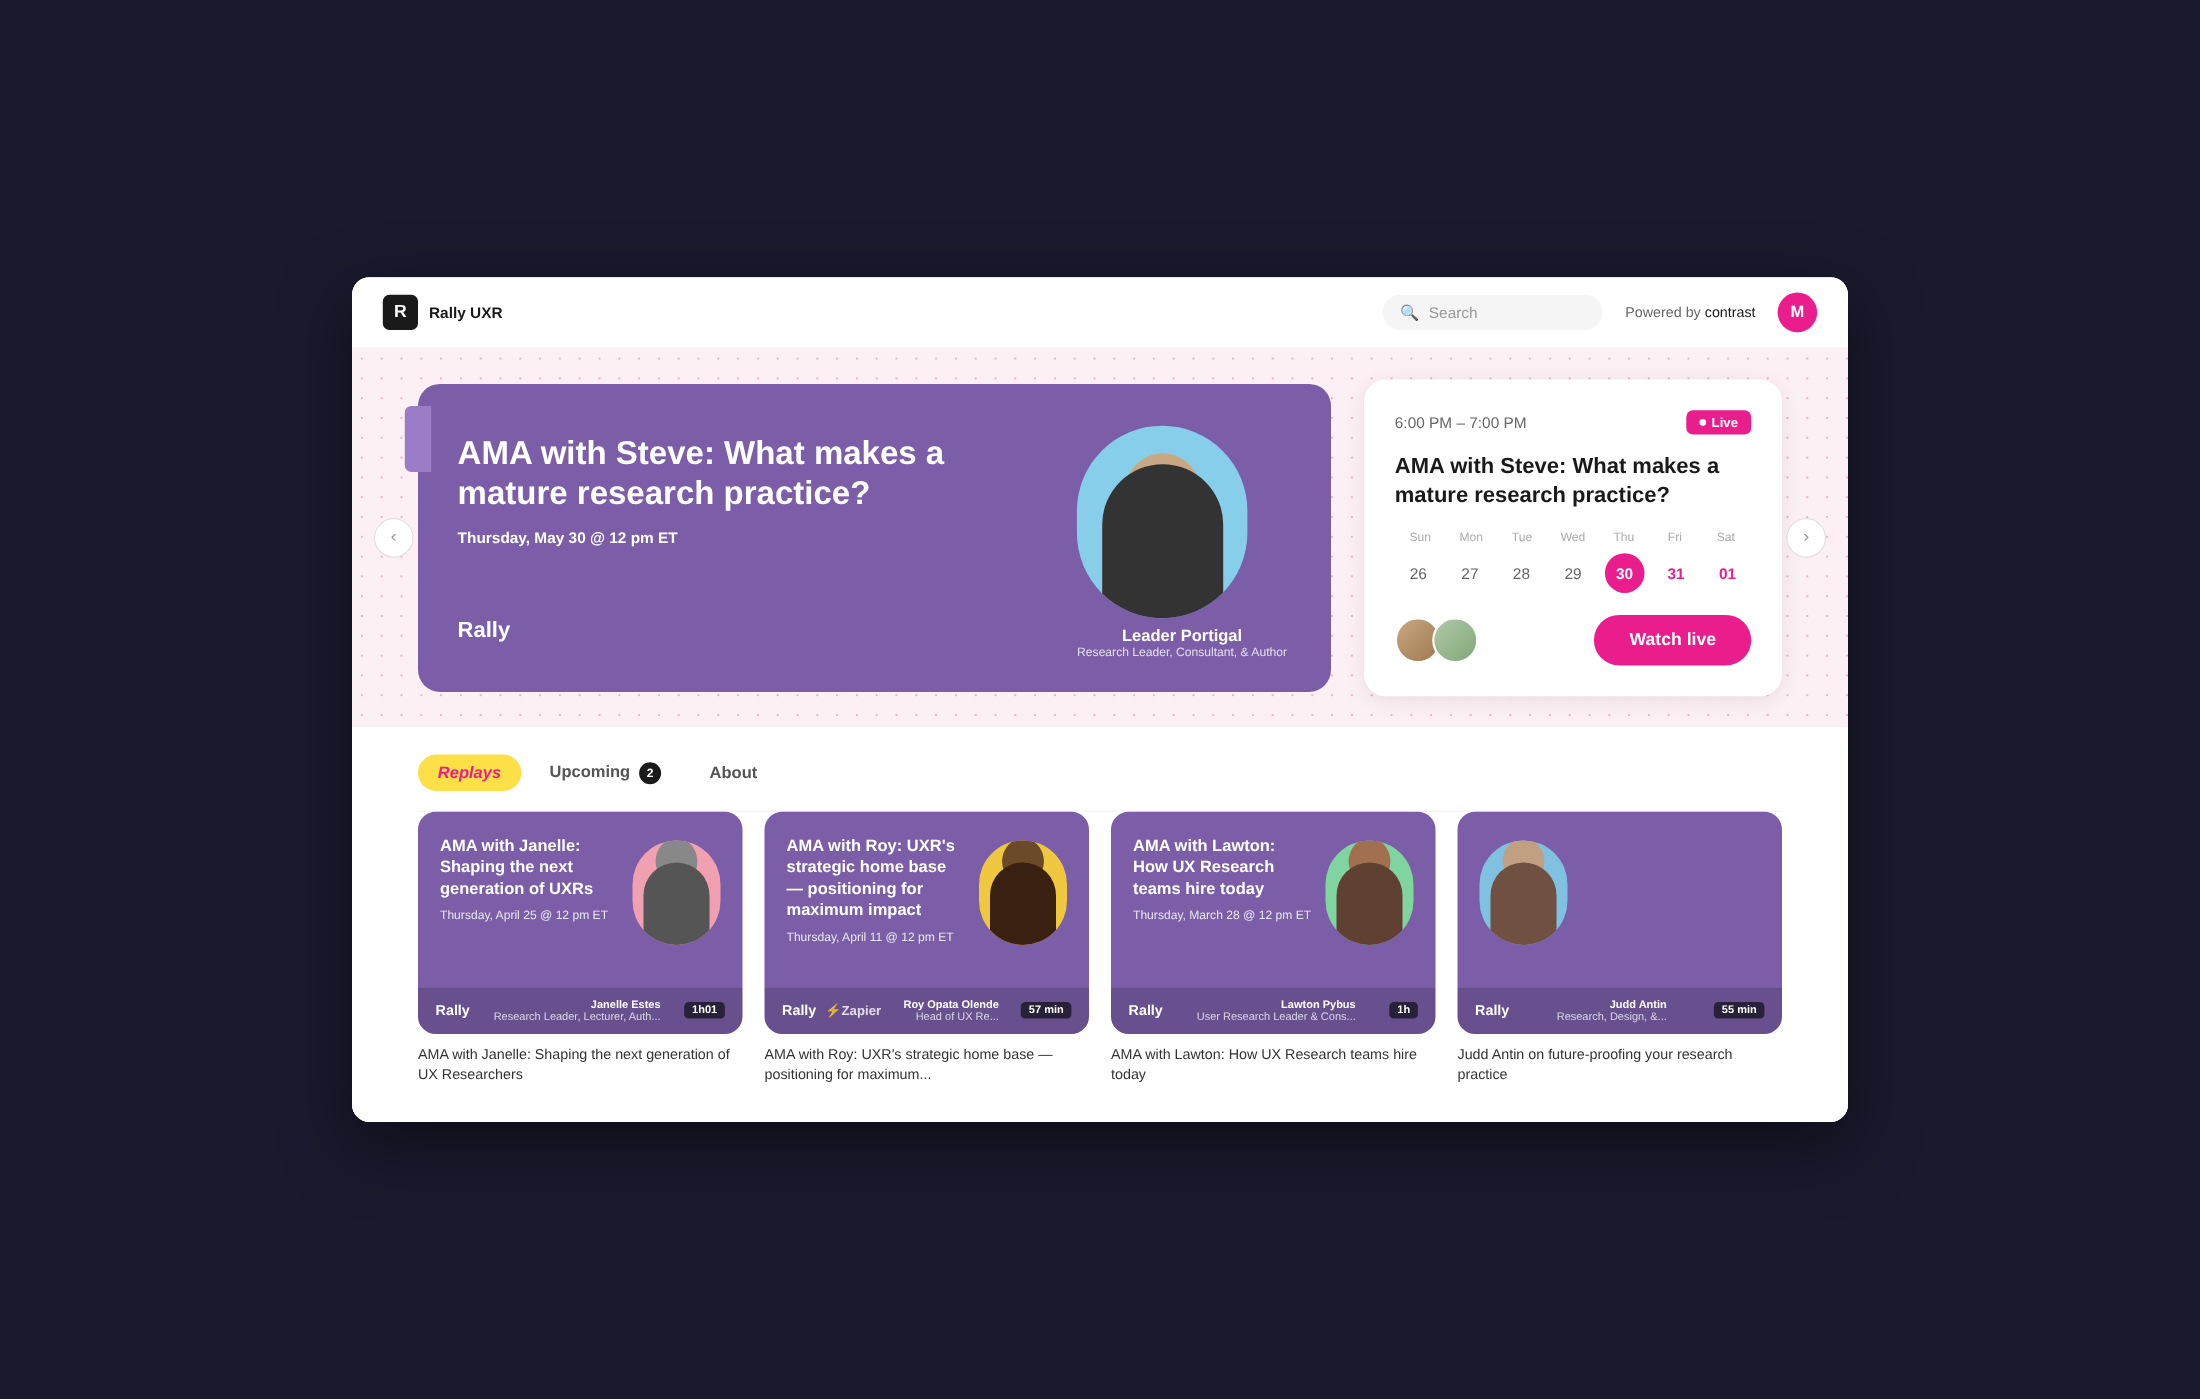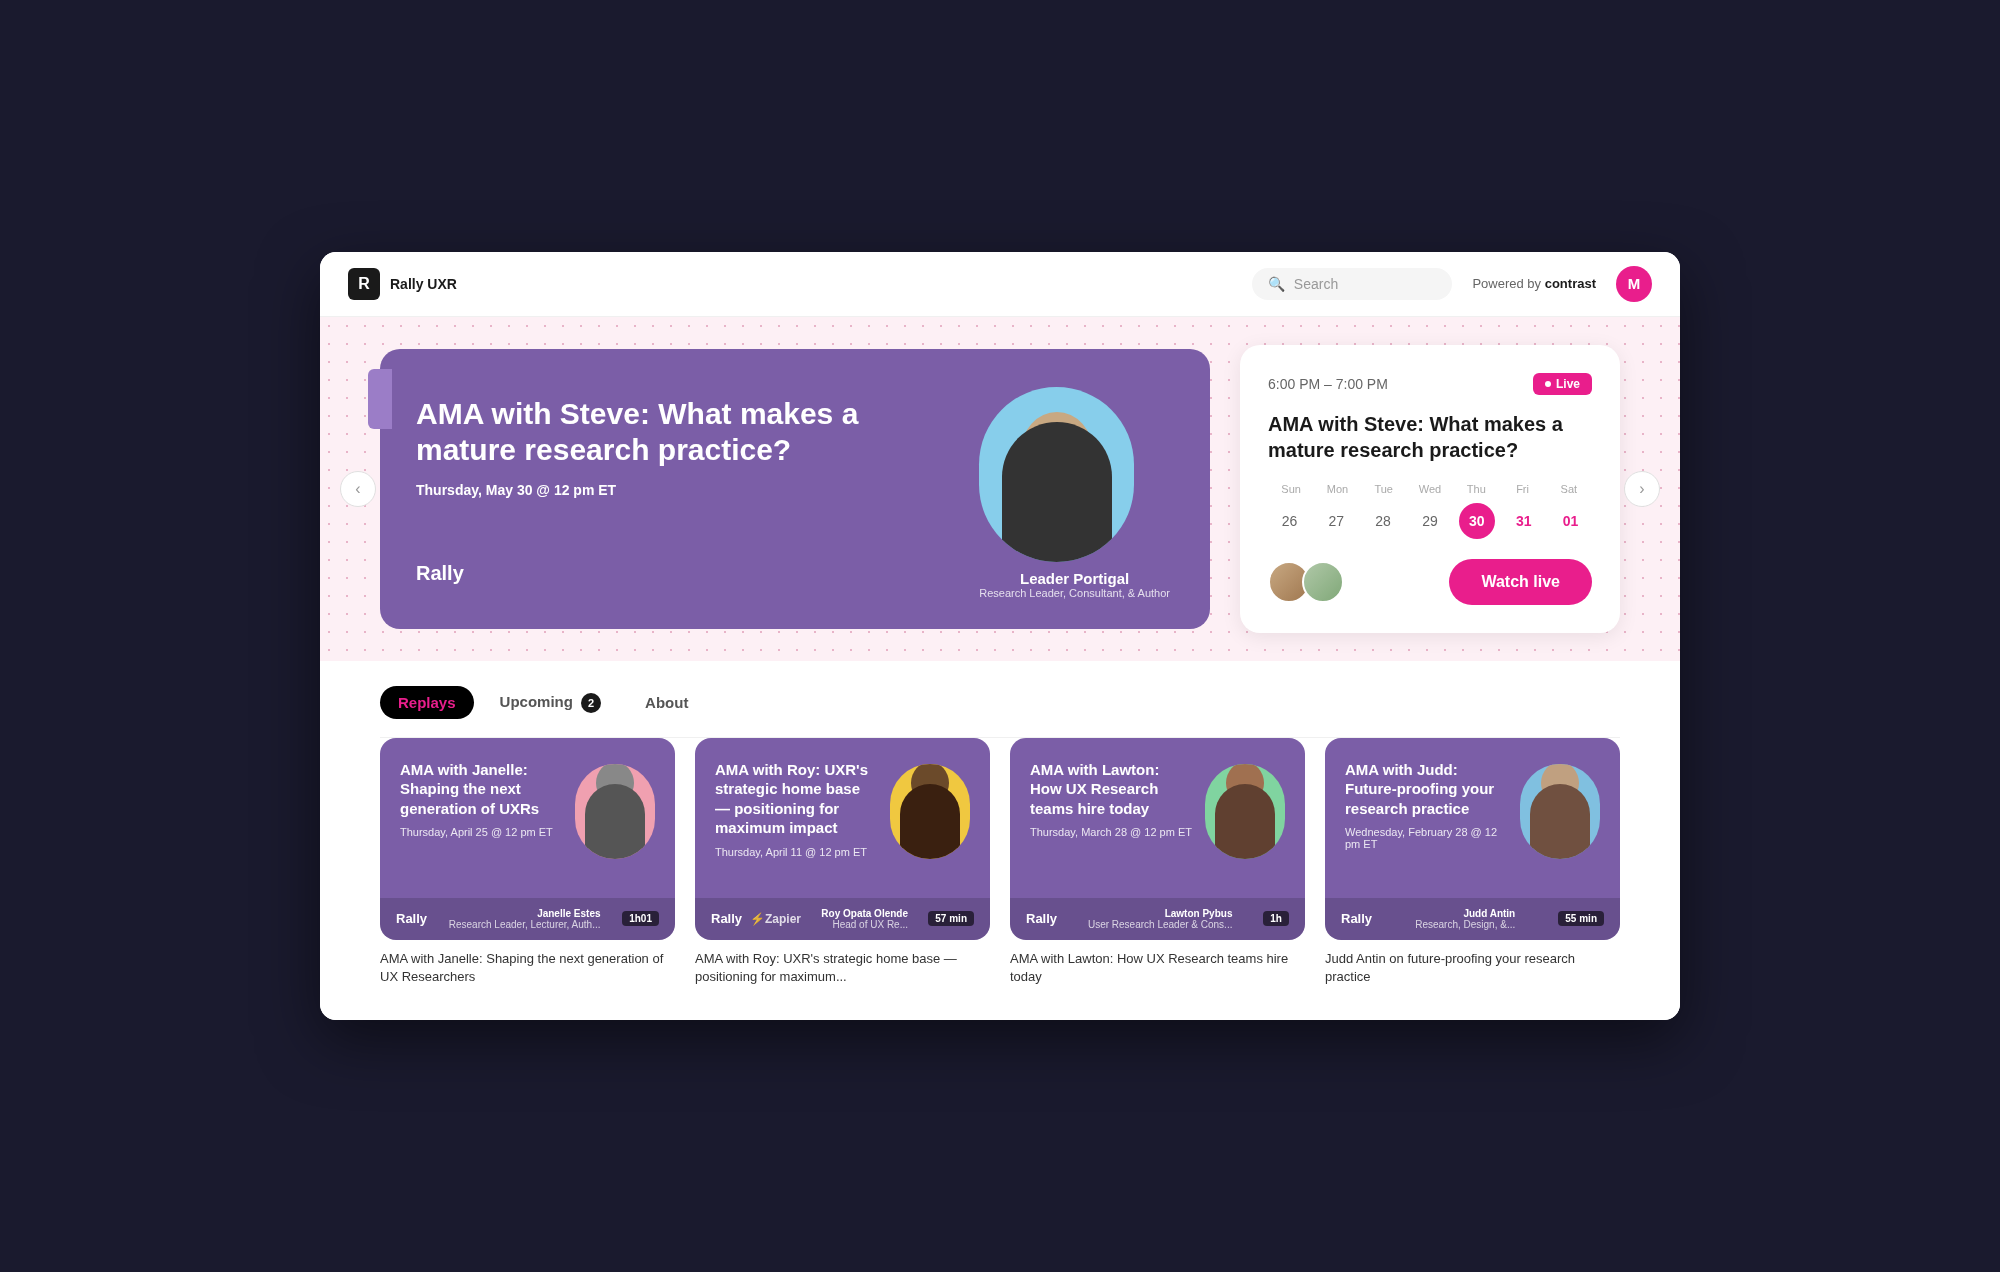--- a/index.html
+++ b/index.html
@@ -70,21 +70,21 @@
     .search-input-text {
       color: #999;
       font-size: 14px;
     }
     .powered-by {
       font-size: 13px;
       color: #666;
     }
     .powered-by strong {
       color: #1a1a1a;
-      font-weight: 700;
+      font-weight: 400;
       text-align: center;
     }
     .avatar-circle {
       width: 36px;
       height: 36px;
       border-radius: 50%;
       background: #e91e8c;
       display: flex;
       align-items: center;
       justify-content: center;
@@ -342,22 +342,23 @@
       padding: 8px 18px;
       border-radius: 24px;
       font-size: 15px;
       font-weight: 600;
       cursor: pointer;
       color: #555;
       border: none;
       background: transparent;
     }
     .tab.active {
-      background: #000000;
+      background: #fde047;
       color: #e91e8c;
+      font-style: italic;
     }
     .tab-badge {
       display: inline-flex;
       align-items: center;
       justify-content: center;
       width: 20px;
       height: 20px;
       background: #1a1a1a;
       color: #fff;
       border-radius: 50%;
@@ -680,24 +681,20 @@
             </div>
             <span class="duration-badge">1h</span>
           </div>
         </div>
         <div class="card-description">AMA with Lawton: How UX Research teams hire today</div>
       </div>
 
       <div>
         <div class="event-card">
           <div class="event-card-inner">
-            <div class="event-card-text">
-              <div class="event-card-title">AMA with Judd: Future-proofing your research practice</div>
-              <div class="event-card-date">Wednesday, February 28 @ 12 pm ET</div>
-            </div>
             <div class="event-card-portrait portrait-bg-blue">
               <div class="person-css">
                 <div class="person-head" style="background:#c0a080;"></div>
                 <div class="person-body" style="background:#705040;"></div>
               </div>
             </div>
           </div>
           <div class="card-footer">
             <div class="card-footer-logo">
               <span class="rally-small">Rally</span>

